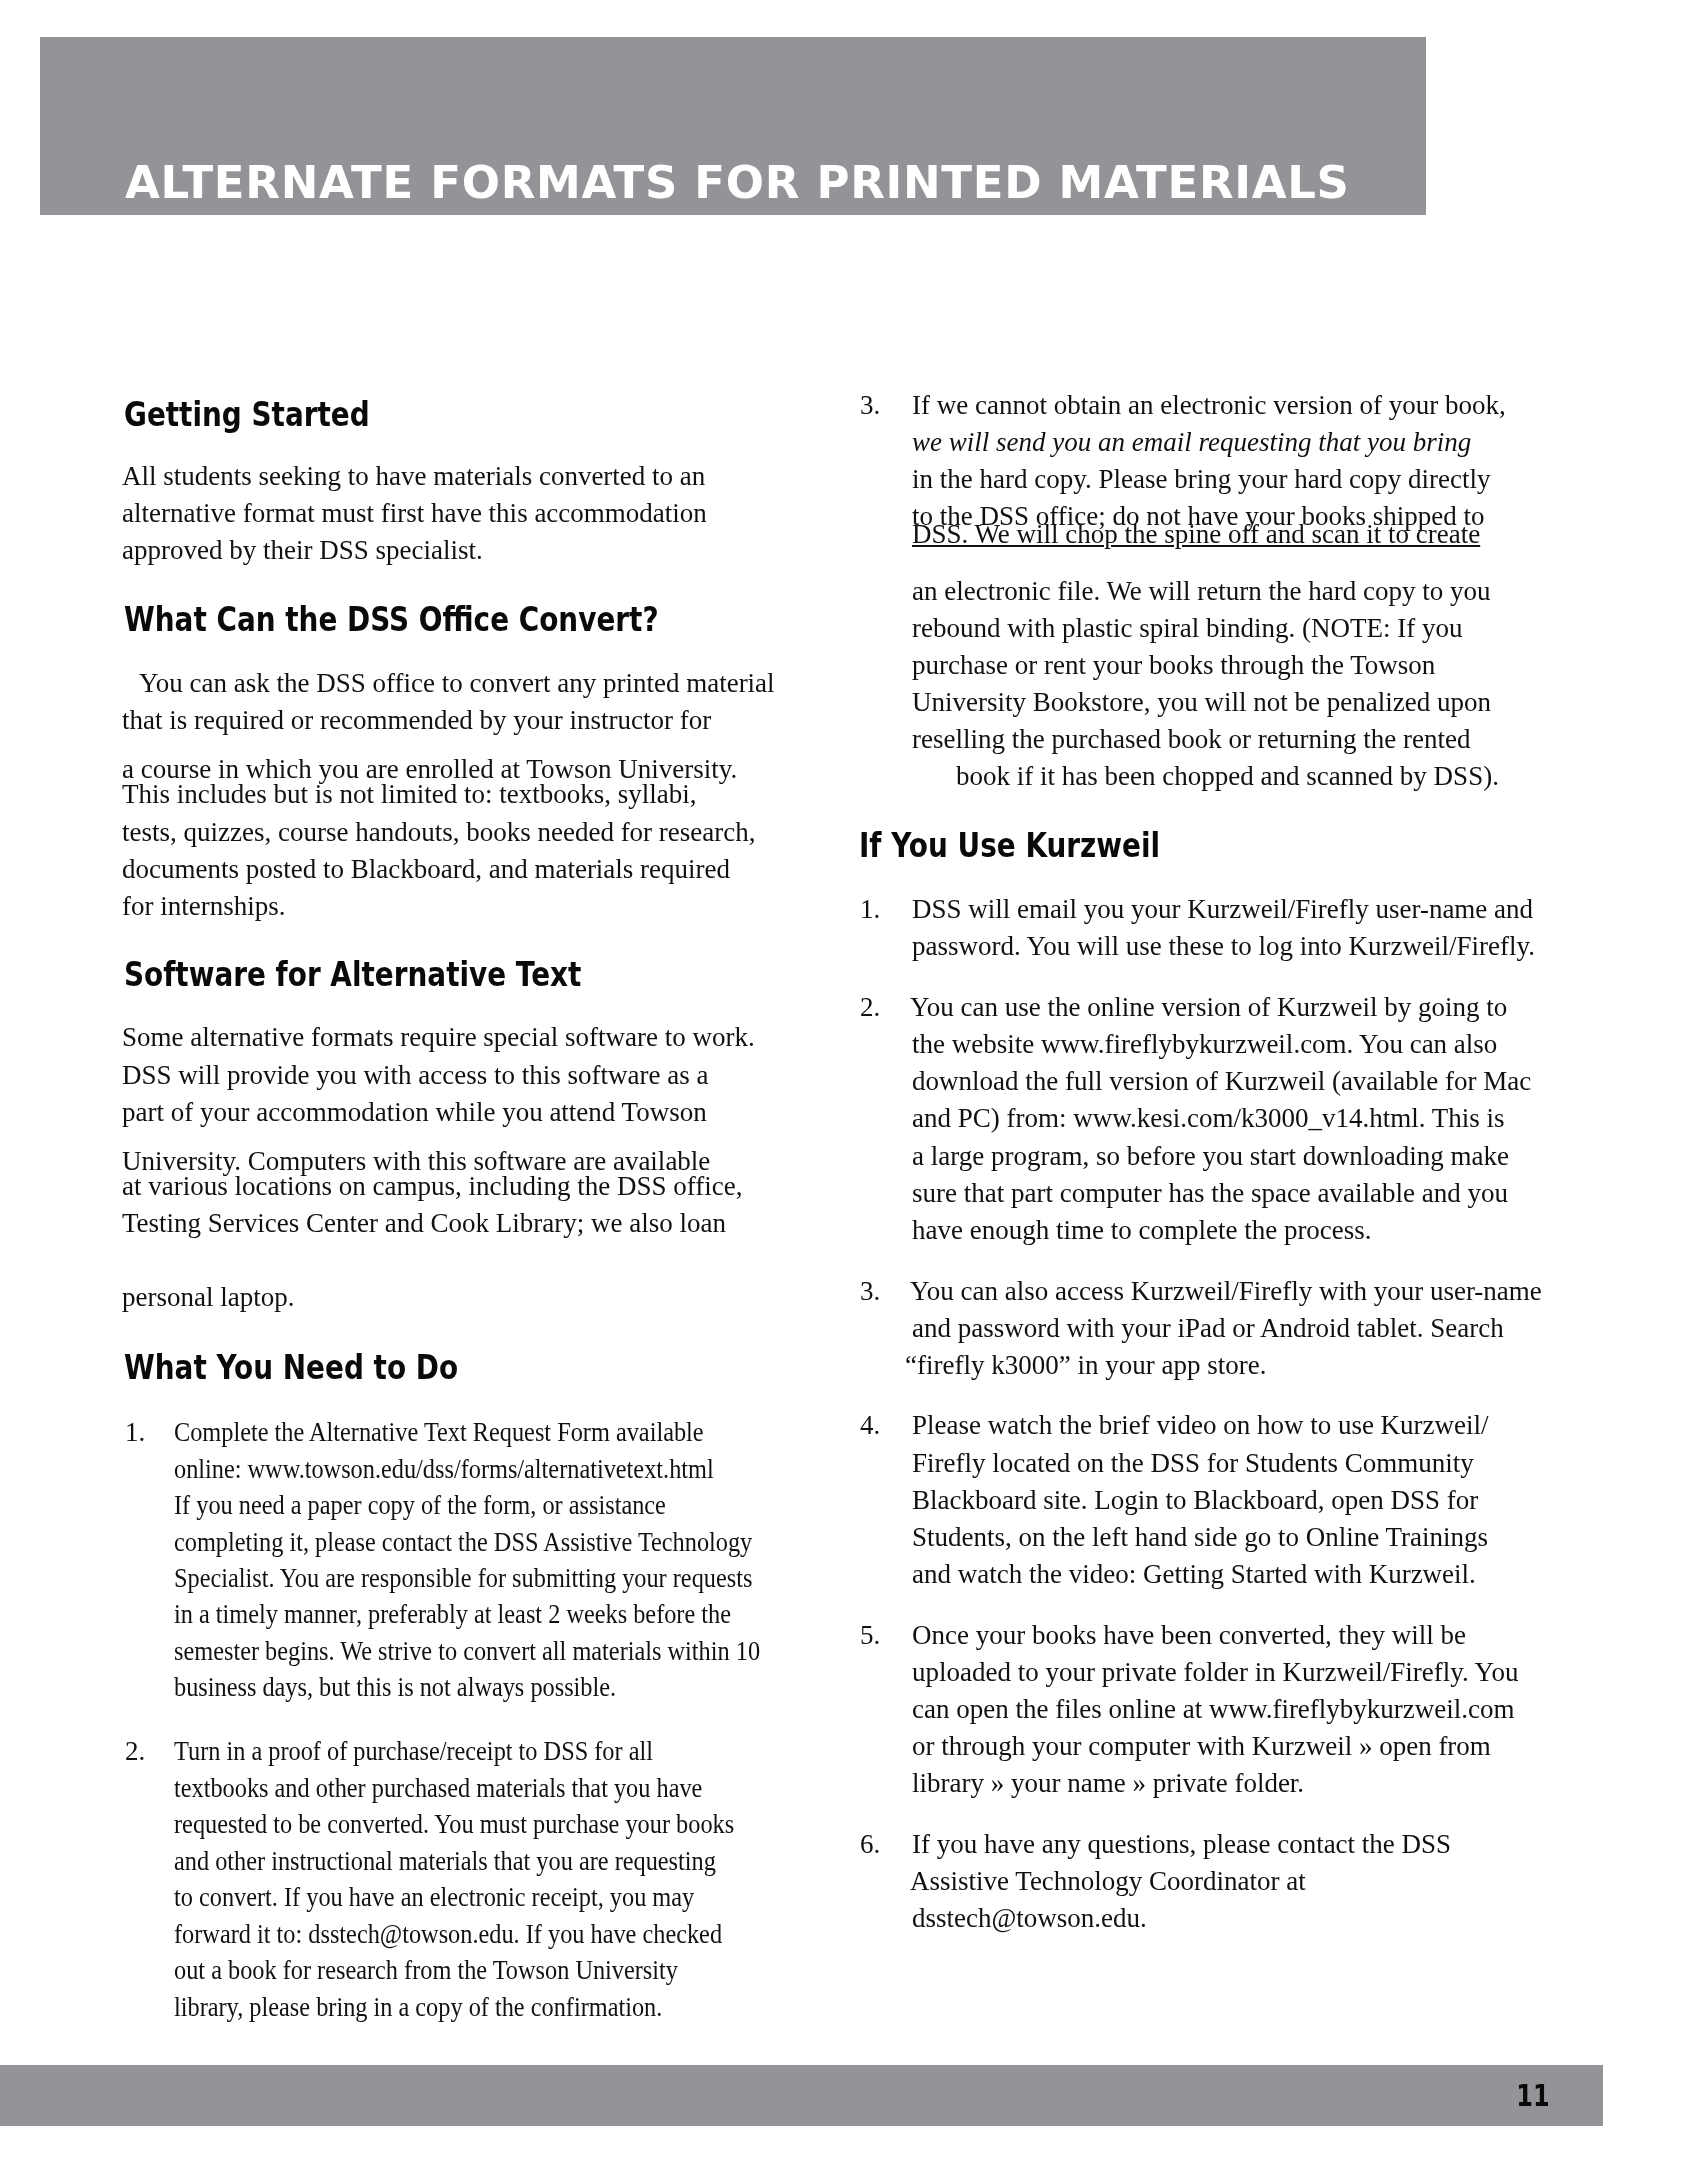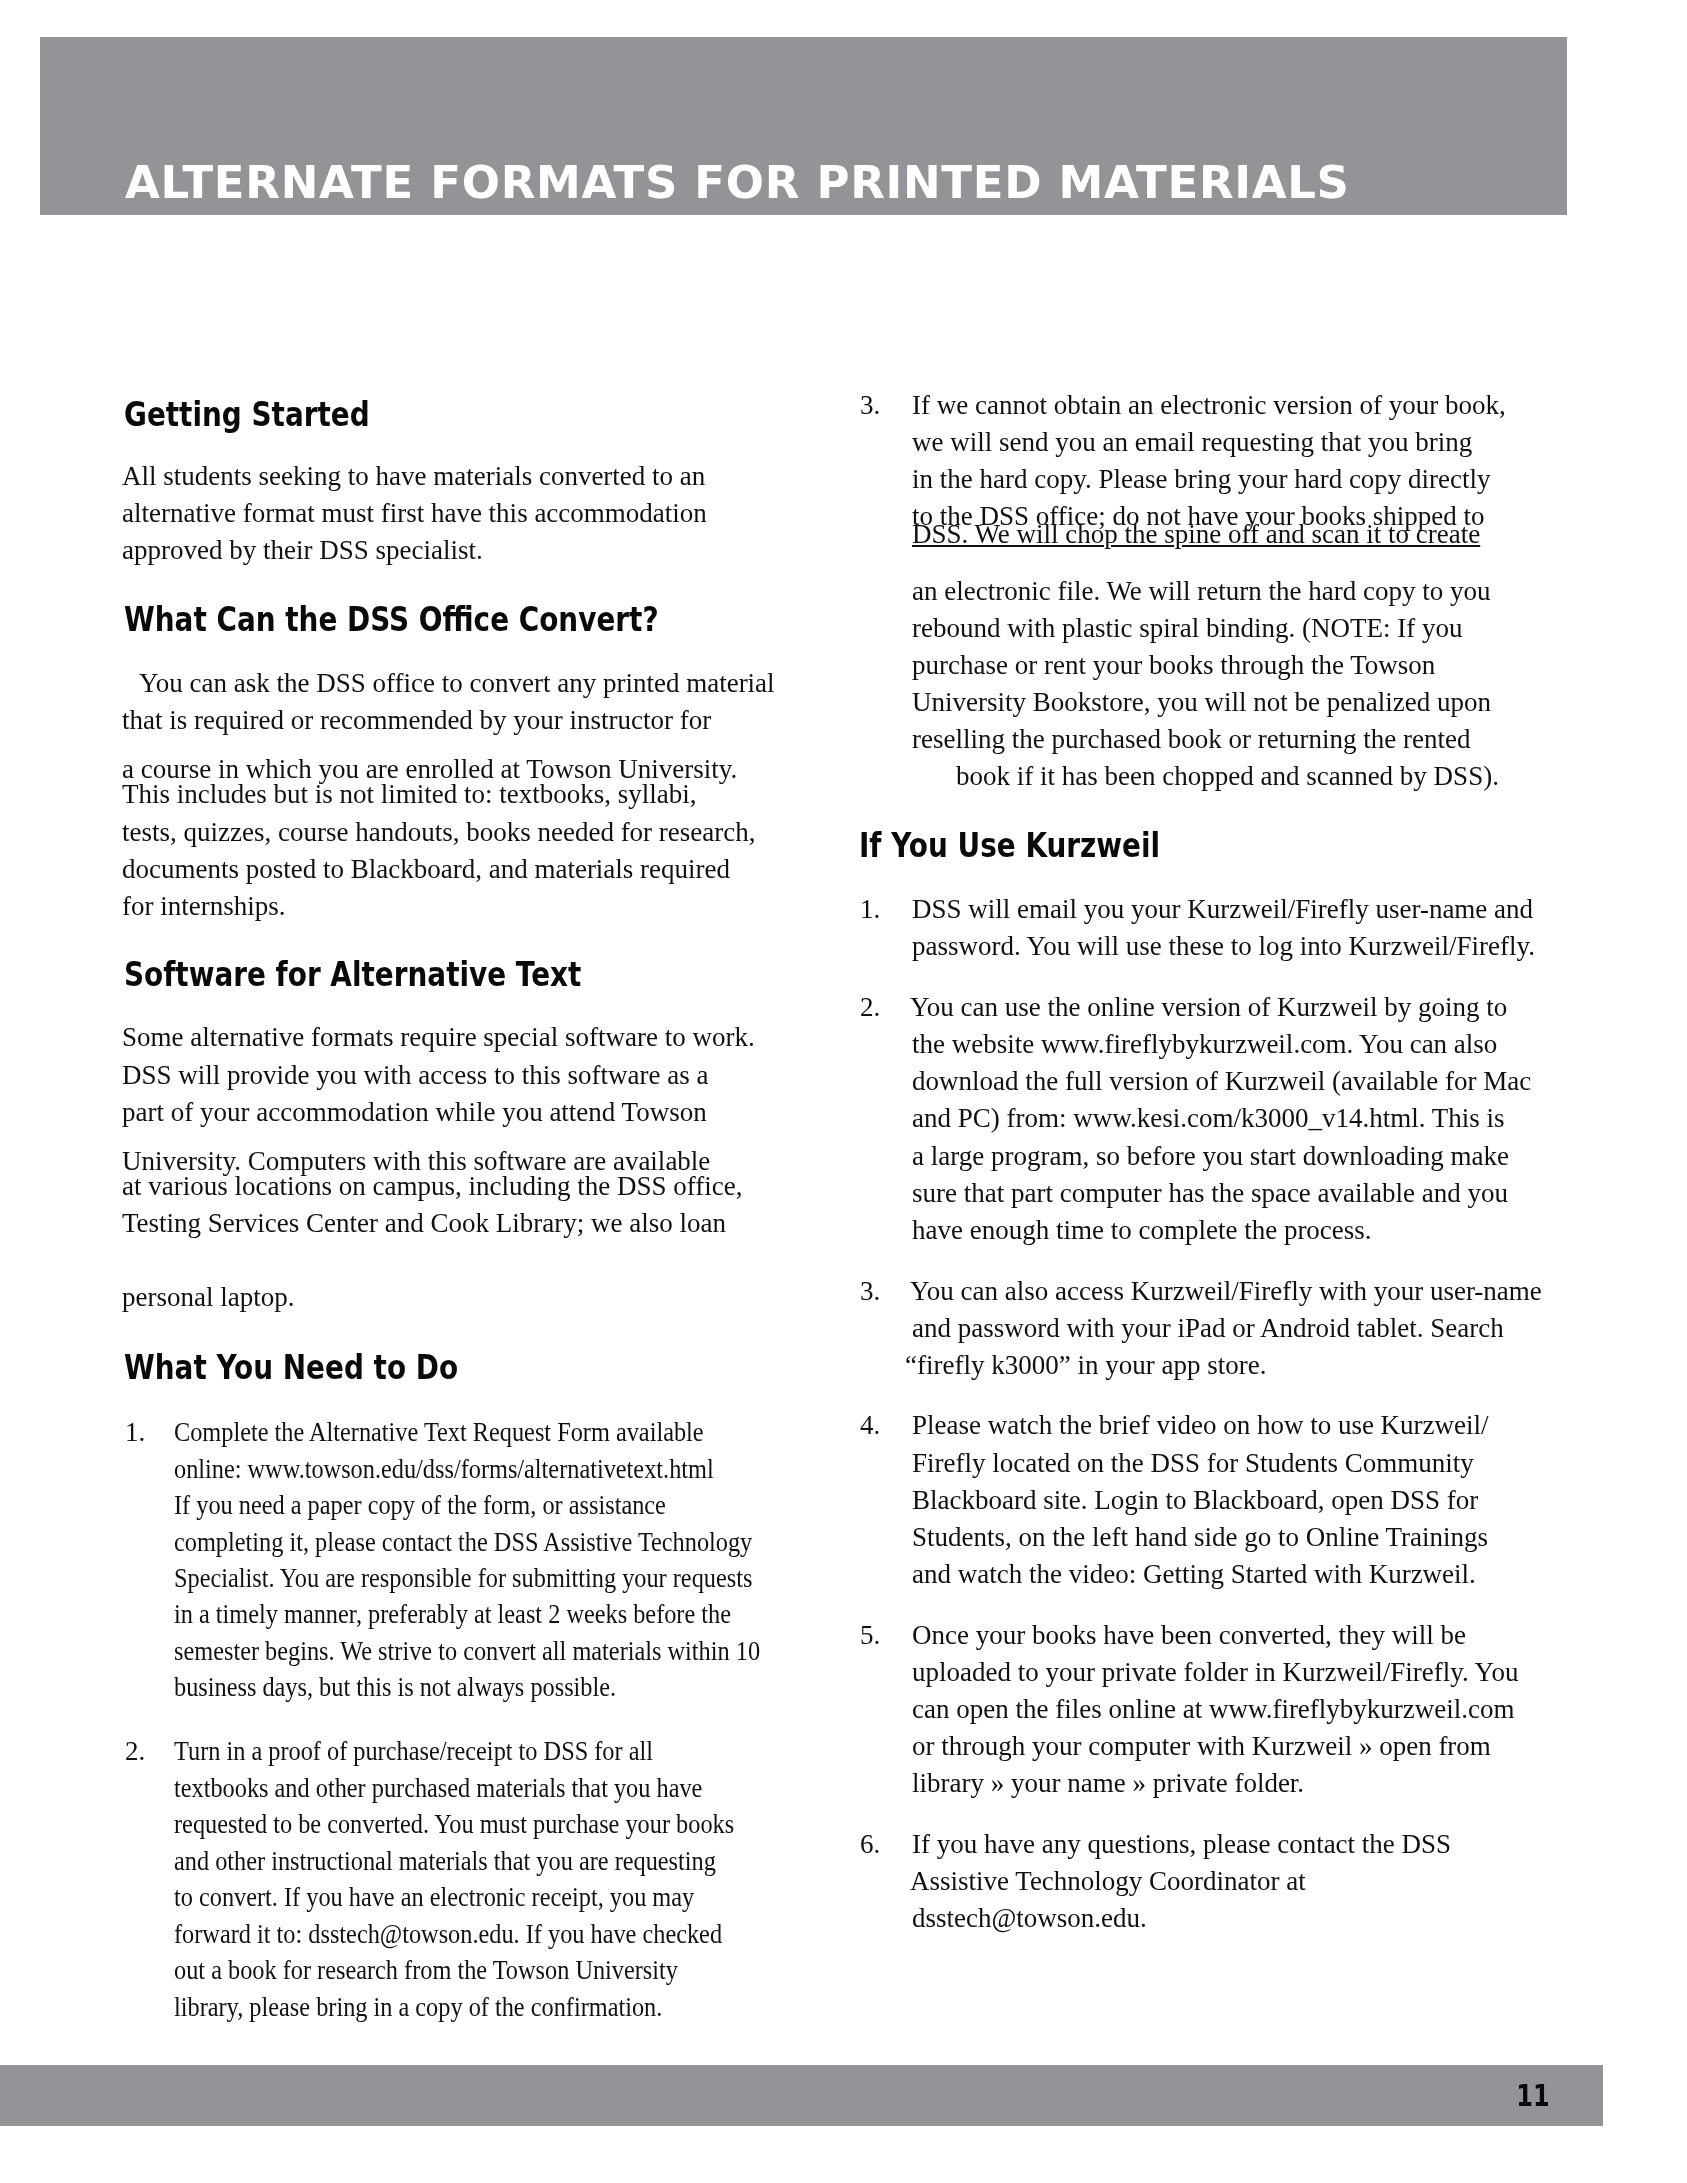--- a/index.html
+++ b/index.html
@@ -1,20 +1,20 @@
 <!DOCTYPE html>
 <html style="font-size:10.8px"><head>
 <meta charset="utf-8">
 <style>
   html, body { margin: 0; padding: 0; background: #ffffff; }
   body { width: 1687px; height: 2183px; position: relative; overflow: hidden; }
   .page { position: absolute; left: 0; top: 0; width: 1687px; height: 2183px; background: #ffffff; }
 
   .header-bar {
-    position: absolute; left: 40px; top: 37px; width: 1527px; height: 178px;
+    position: absolute; left: 40px; top: 37px; width: 1386px; height: 178px;
     background: #939497;
   }
   .header-title {
     position: absolute; left: 85px; top: 119px;
     font-family: "DejaVu Sans", sans-serif; font-weight: bold;
     font-size: 45px; letter-spacing: 0.7px; color: #ffffff; white-space: nowrap;
     line-height: 54px;
   }
 
   .footer-bar {
@@ -99,21 +99,21 @@
     <div class="line tight" style="left:174px; top:1844px;">and other instructional materials that you are requesting</div>
     <div class="line tight" style="left:174px; top:1880px;">to convert. If you have an electronic receipt, you may</div>
     <div class="line tight" style="left:174px; top:1917px;">forward it to: dsstech@towson.edu. If you have checked</div>
     <div class="line tight" style="left:174px; top:1953px;">out a book for research from the Towson University</div>
     <div class="line tight" style="left:174px; top:1990px;">library, please bring in a copy of the confirmation.</div>
   </div>
 
   <div>
     <div class="num" style="left:860px; top:388px;">3.</div>
     <div class="line" style="left:912px; top:388px;">If we cannot obtain an electronic version of your book,</div>
-    <div class="line" style="left:912px; top:425px;">we will send you an email requesting that you bring</div>
+    <div class="line" style="left:912px; top:425px;font-style:italic;">we will send you an email requesting that you bring</div>
     <div class="line" style="left:912px; top:462px;">in the hard copy. Please bring your hard copy directly</div>
     <div class="line" style="left:912px; top:499px;">to the DSS office; do not have your books shipped to</div>
     <div class="line" style="left:912px; top:517px;text-decoration:underline;">DSS. We will chop the spine off and scan it to create</div>
     <div class="line" style="left:912px; top:574px;text-align:center;">an electronic file. We will return the hard copy to you</div>
     <div class="line" style="left:912px; top:611px;">rebound with plastic spiral binding. (NOTE: If you</div>
     <div class="line" style="left:912px; top:648px;">purchase or rent your books through the Towson</div>
     <div class="line" style="left:912px; top:685px;">University Bookstore, you will not be penalized upon</div>
     <div class="line" style="left:912px; top:722px;">reselling the purchased book or returning the rented</div>
     <div class="line" style="left:912px; top:759px;margin-left:44px;">book if it has been chopped and scanned by DSS).</div>
   </div>

